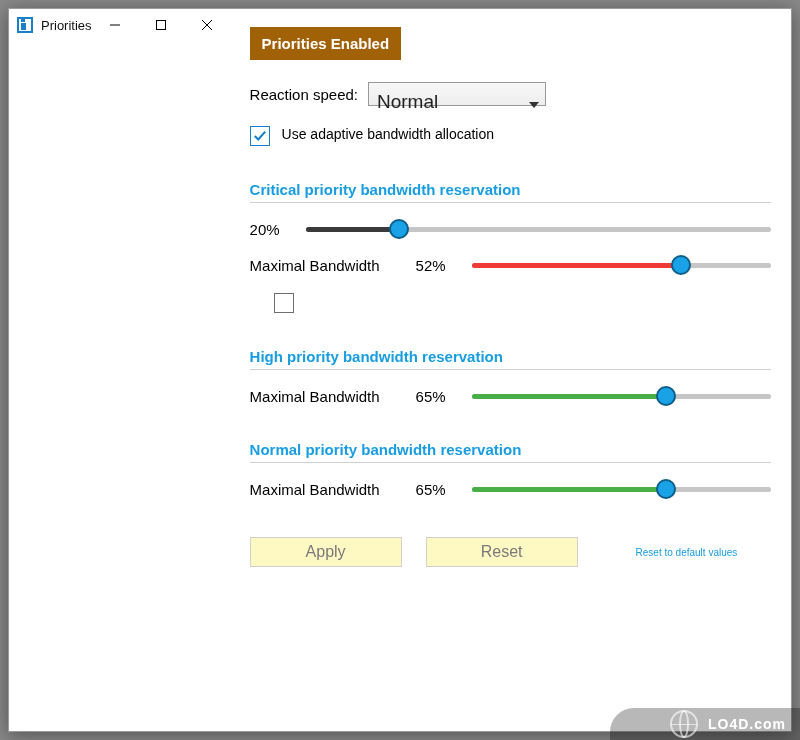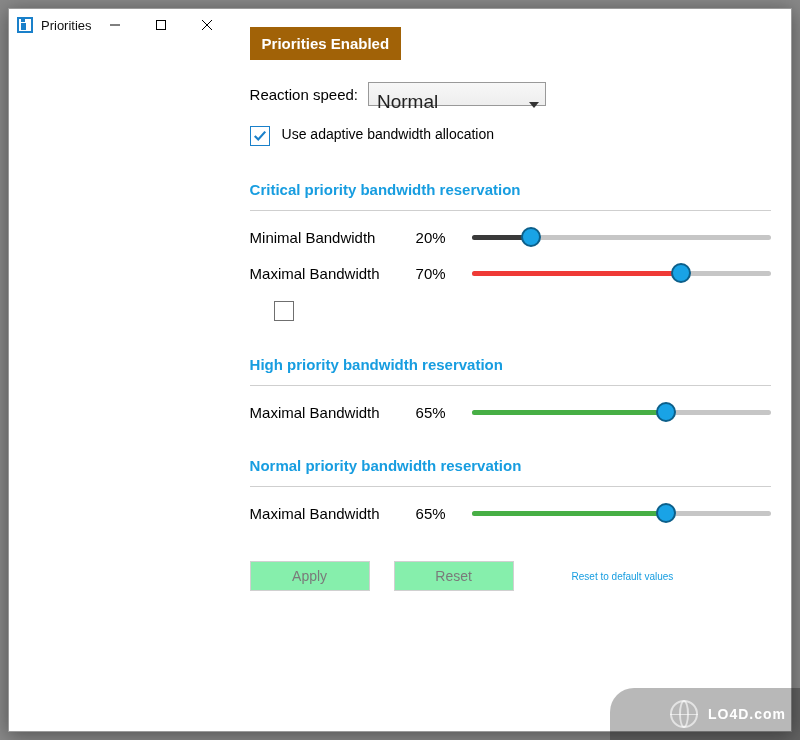--- a/index.html
+++ b/index.html
@@ -87,21 +87,21 @@
     background: #fff;
     cursor: pointer;
   }
   .cbx.plain { border-color: #6f6f6f; }
   .cbx svg { width: 14px; height: 14px; stroke: #1a80ca; stroke-width: 2.5; fill: none; }
   .section-title {
     color: #179de0;
     font-weight: 700;
     font-size: 15px;
     margin-top: 35px;
-    padding-bottom: 12px;
+    padding-bottom: 4px;
     border-bottom: 1px solid #cfcfcf;
   }
   .slider-row {
     display: flex; align-items: center;
     margin-top: 16px;
     gap: 6px;
   }
   .slider-row .lab { width: 160px; font-size: 15px; }
   .slider-row .val { width: 50px; font-size: 15px; }
   .slider {
@@ -127,33 +127,33 @@
     background: #19a3e6;
     border: 2px solid #0c5f8a;
     border-radius: 50%;
   }
   .sub-checkbox { margin: 18px 0 0 24px; display: flex; align-items: center; gap: 12px; }
   .button-row {
     display: flex; align-items: center; gap: 24px;
     margin-top: 38px;
   }
   .btn {
-    width: 120px; height: 30px;
-    background: #86efac; border: 1px solid #d0d0d0;
+    width: 152px; height: 30px;
+    background: #fef9c3; border: 1px solid #d0d0d0;
     color: #7a7a7a;
     display: flex; align-items: center; justify-content: center;
-    font-size: 14px;
+    font-size: 16px;
     cursor: default;
   }
   .link {
     color: #179de0; cursor: pointer; margin-left: 34px; font-size: 10px;
   }
   .watermark {
     position: absolute; right: 0; bottom: 0;
-    height: 52px; width: 190px;
+    height: 32px; width: 190px;
     background: rgba(0,0,0,.28);
     border-top-left-radius: 24px;
     display: flex; align-items: center; justify-content: flex-end;
     padding-right: 14px;
     color: #fff; font-weight: 600; letter-spacing: 1px;
     gap: 10px;
   }
   .watermark .globe {
     width: 28px; height: 28px;
     border: 2px solid rgba(255,255,255,.6); border-radius: 50%;
@@ -219,32 +219,31 @@
             <path d="M2 8 L6 12 L14 3"></path>
           </svg>
       </span>
       <span>Use adaptive bandwidth allocation</span>
     </div>
 
     
     <div class="section-title">Critical priority bandwidth reservation</div>
 
     <div class="slider-row">
-      <span class="lab">Minimal Bandwidth</span>
       <span class="val">20%</span>
       <div class="slider">
         <div class="track-bg"></div>
         <div class="track-fill fill-dark" style="width: 20%;"></div>
         <div class="thumb" style="left: 20%;"></div>
       </div>
     </div>
 
     <div class="slider-row">
       <span class="lab">Maximal Bandwidth</span>
-      <span class="val">70%</span>
+      <span class="val">52%</span>
       <div class="slider">
         <div class="track-bg"></div>
         <div class="track-fill fill-red" style="width: 70%;"></div>
         <div class="thumb" style="left: 70%;"></div>
       </div>
     </div>
 
     <div class="sub-checkbox">
       <span class="cbx plain"></span>
     </div>

